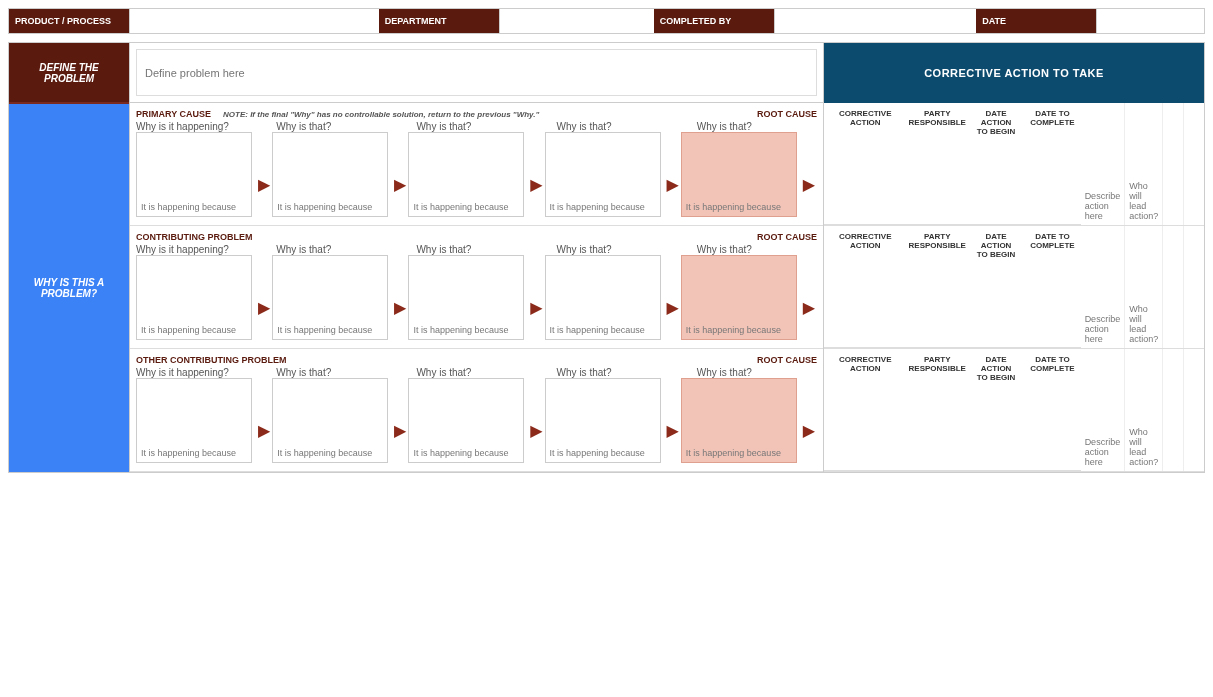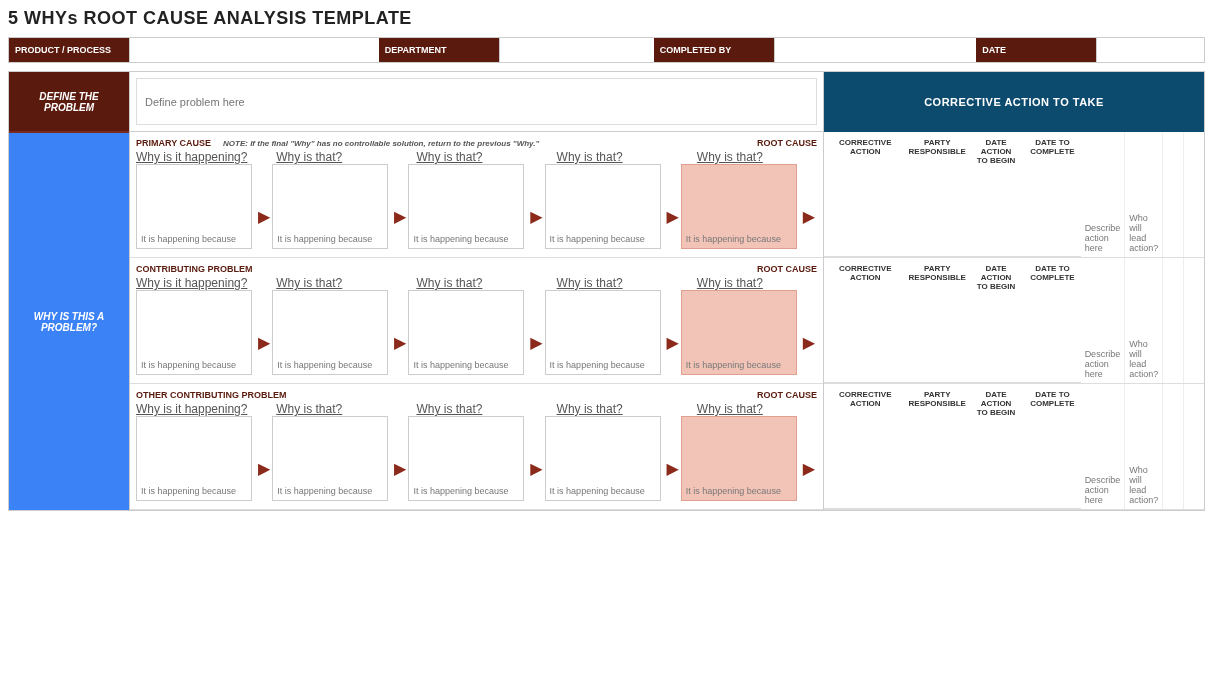--- a/index.html
+++ b/index.html
@@ -257,36 +257,34 @@
       border-right: none;
     }
 
     .why-labels-row {
       display: flex;
       padding: 0 6px;
     }
 
     .why-label-col {
       flex: 1;
-      font-size: 12px;
+      font-size: 10px;
       color: #555;
       margin-right: 4px;
-      text-decoration: underline;
     }
 
     .arrow-spacer {
       width: 20px;
     }
   </style>
 </head>
 <body>
 
 <div class="page">
 
-  <div class="main-title">5 WHYs ROOT CAUSE ANALYSIS TEMPLATE</div>
 
   <div class="header-bar">
     <div class="header-cell label">PRODUCT / PROCESS</div>
     <div class="header-cell value" style="flex:2.5;"></div>
     <div class="header-cell label">DEPARTMENT</div>
     <div class="header-cell value" style="flex:1.5;"></div>
     <div class="header-cell label">COMPLETED BY</div>
     <div class="header-cell value" style="flex:2;"></div>
     <div class="header-cell label">DATE</div>
     <div class="header-cell value" style="flex:1;"></div>

